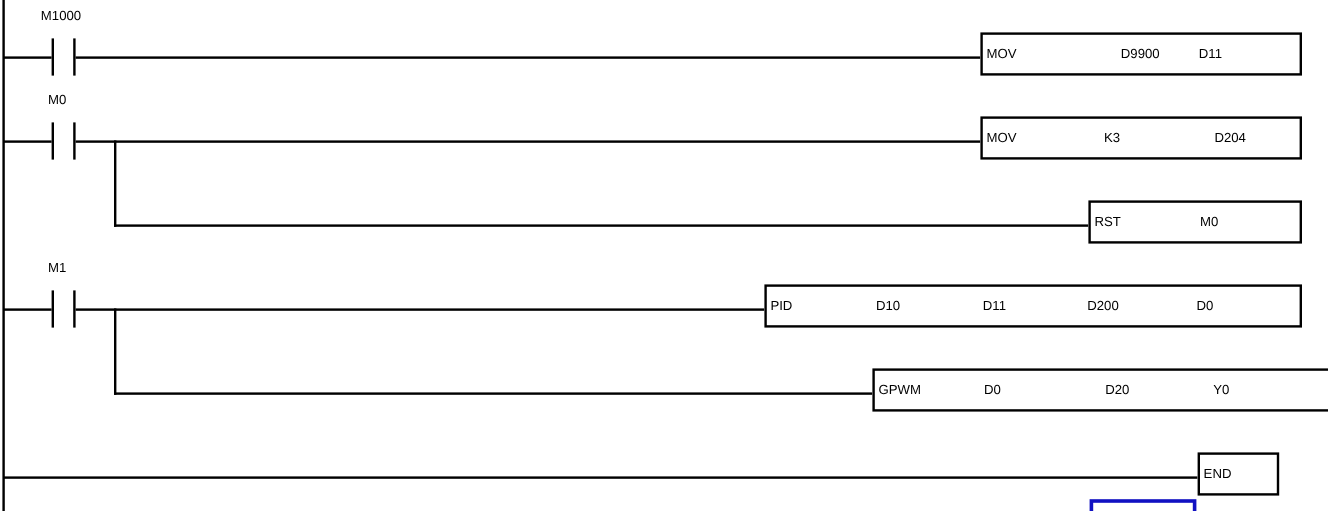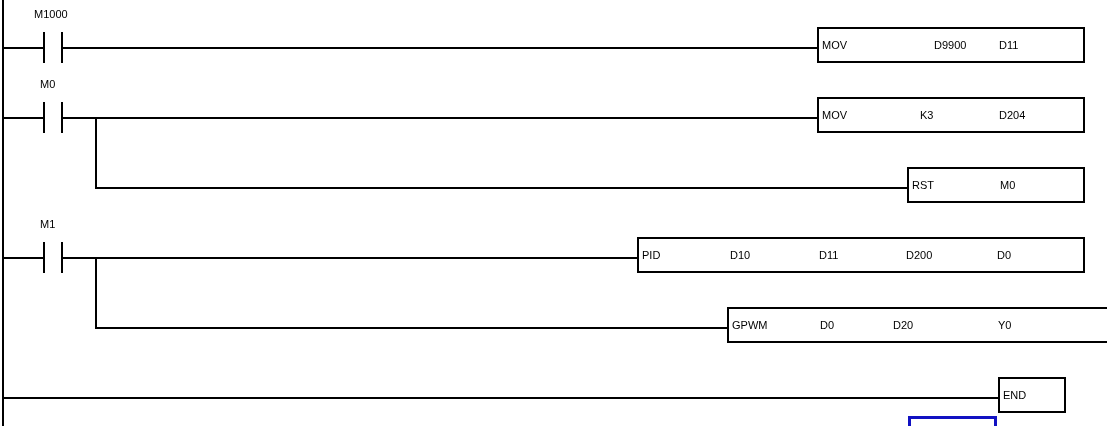--- a/index.html
+++ b/index.html
@@ -83,21 +83,21 @@
     <div class="clabel" style="left:40px; top:78px;">M0</div>
     <div class="hwire" style="left:3px; top:117px; width:40px;"></div>
     <div class="contact" style="left:43px; top:102px;">
       <div class="bar l"></div>
       <div class="bar r"></div>
     </div>
     <div class="hwire" style="left:63px; top:117px; width:754px;"></div>
     <div class="ibox" style="left:817px; top:97px; width:268px;">
       <span style="left:3px;">MOV</span>
       <span style="left:101px;">K3</span>
-      <span style="left:180px;">D204</span>
+      <span style="left:193px;">D204</span>
     </div>
 
     <div class="vwire" style="left:95px; top:117px; height:72px;"></div>
     <div class="hwire" style="left:95px; top:187px; width:812px;"></div>
     <div class="ibox" style="left:907px; top:167px; width:178px;">
       <span style="left:3px;">RST</span>
       <span style="left:91px;">M0</span>
     </div>
   </div>
 
@@ -115,22 +115,22 @@
       <span style="left:180px;">D11</span>
       <span style="left:267px;">D200</span>
       <span style="left:358px;">D0</span>
     </div>
 
     <div class="vwire" style="left:95px; top:257px; height:72px;"></div>
     <div class="hwire" style="left:95px; top:327px; width:632px;"></div>
     <div class="ibox" style="left:727px; top:307px; width:421px;">
       <span style="left:3px;">GPWM</span>
       <span style="left:91px;">D0</span>
-      <span style="left:164px;">D20</span>
-      <span style="left:269px;">Y0</span>
+      <span style="left:192px;">D20</span>
+      <span style="left:282px;">Y0</span>
     </div>
   </div>
 
   <div>
     <div class="hwire" style="left:3px; top:397px; width:995px;"></div>
     <div class="ibox" style="left:998px; top:377px; width:68px;">
       <span style="left:3px;">END</span>
     </div>
   </div>
 

